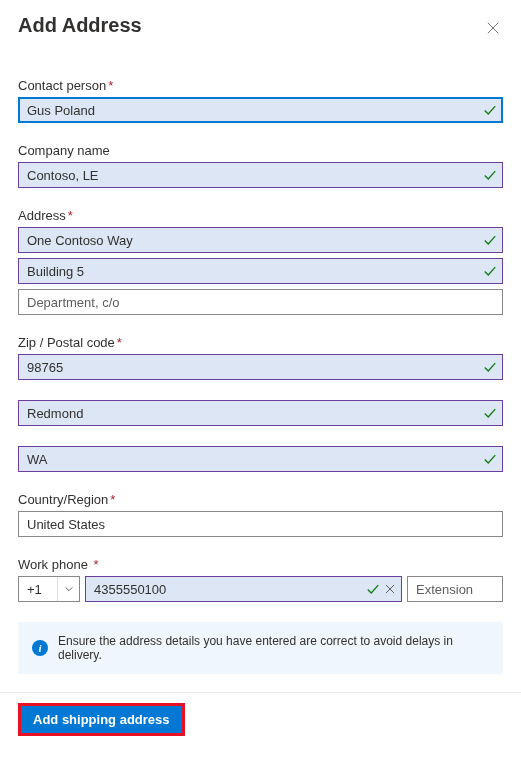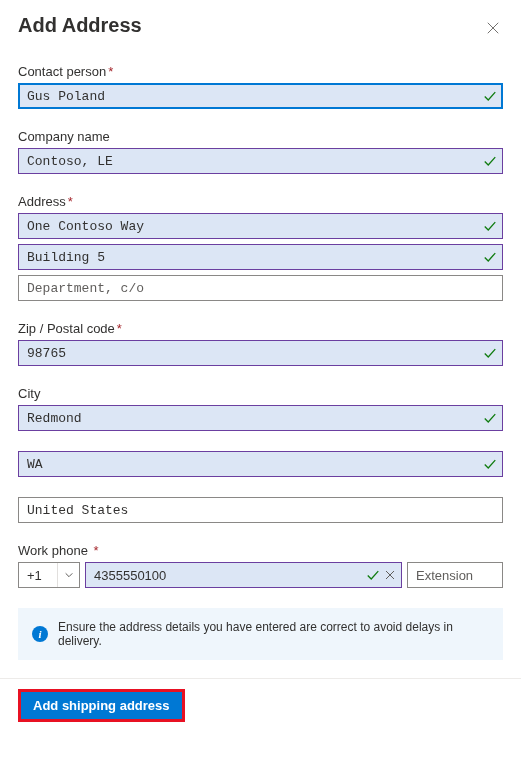--- a/index.html
+++ b/index.html
@@ -12,21 +12,21 @@
     width: 521px;
   }
   .panel {
     padding: 14px 18px 18px 18px;
     position: relative;
   }
   .panel-header {
     display: flex;
     align-items: flex-start;
     justify-content: space-between;
-    margin-bottom: 26px;
+    margin-bottom: 40px;
   }
   .panel-title {
     font-size: 20px;
     font-weight: 600;
     color: #323130;
   }
   .close-btn {
     width: 20px;
     height: 20px;
     display: flex;
@@ -46,21 +46,20 @@
     margin-bottom: 4px;
     display: block;
   }
   .req {
     color: #a4262c;
     margin-left: 2px;
   }
   .input-wrap {
     position: relative;
     display: block;
-    font-family: Liberation Mono, monospace;
   }
   .txt {
     width: 100%;
     height: 26px;
     padding: 3px 26px 3px 8px;
     font-size: 13px;
     font-family: inherit;
     background: #dce6f5;
     border: 1px solid #6b3fa0;
     outline: none;
@@ -254,21 +253,20 @@
       <input class="txt" type="text" value="98765" style="">
       <span class="check-ic">
           <svg viewBox="0 0 16 16" fill="none" stroke="currentColor" stroke-width="1.5">
             <path d="M2 8.5 L6 12.5 L14 3.5"></path>
           </svg>
         </span>
     </div>
   </div>
 
   <div class="field">
-    <label class="field-label">City</label>
     <div class="input-wrap">
       <input class="txt" type="text" value="Redmond" style="">
       <span class="check-ic">
           <svg viewBox="0 0 16 16" fill="none" stroke="currentColor" stroke-width="1.5">
             <path d="M2 8.5 L6 12.5 L14 3.5"></path>
           </svg>
         </span>
     </div>
   </div>
 
@@ -277,20 +275,21 @@
       <input class="txt" type="text" value="WA" style="">
       <span class="check-ic">
           <svg viewBox="0 0 16 16" fill="none" stroke="currentColor" stroke-width="1.5">
             <path d="M2 8.5 L6 12.5 L14 3.5"></path>
           </svg>
         </span>
     </div>
   </div>
 
   <div class="field">
+    <label class="field-label"><span>Country/Region</span><span class="req">*</span></label>
     <div class="input-wrap">
       <input class="txt white-grey" type="text" value="United States" style="">
     </div>
   </div>
 
   <div class="field">
     <label class="field-label"><span>Work phone</span><span class="req"> *</span></label>
     <div class="phone-row">
       <div class="select-ctl">
         <span class="select-val">+1</span>

